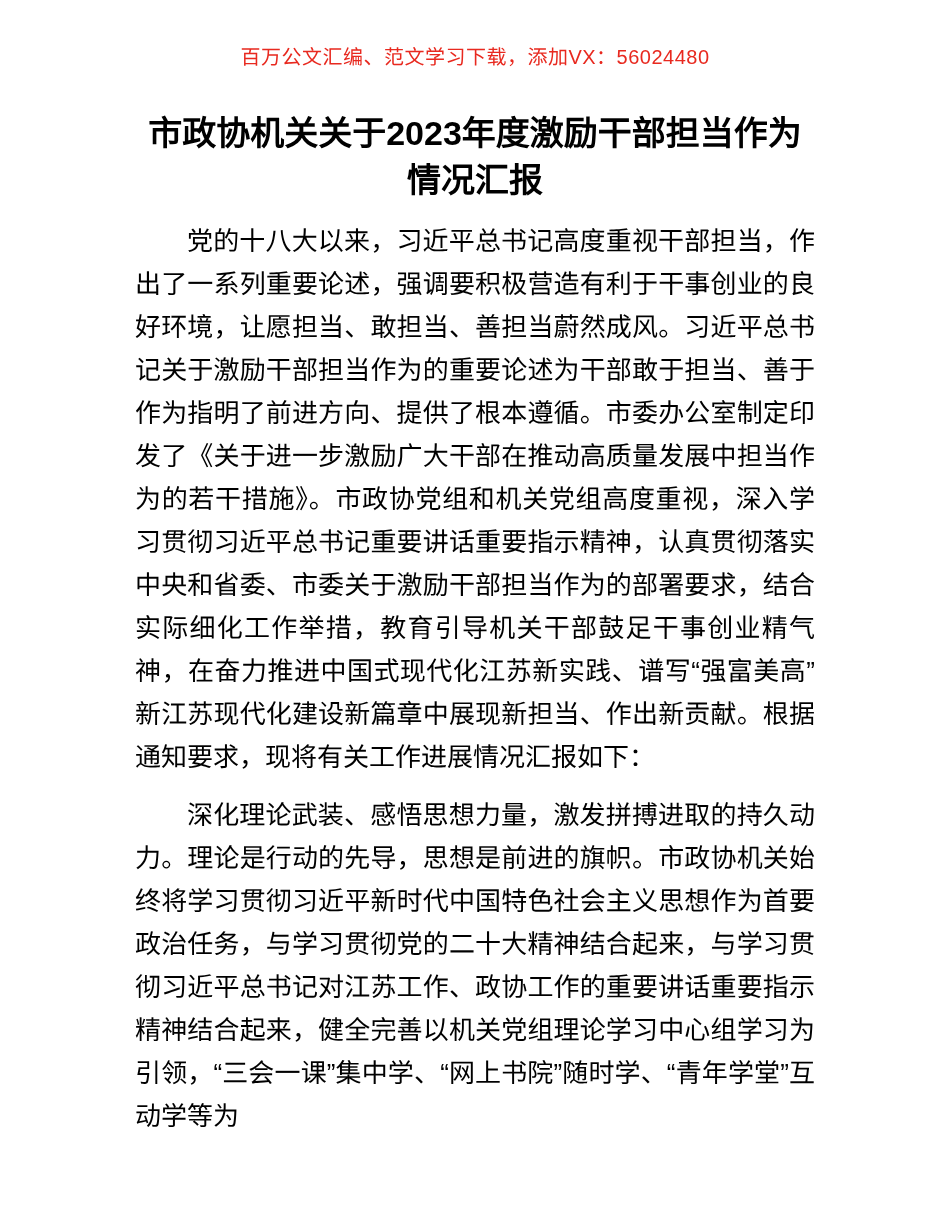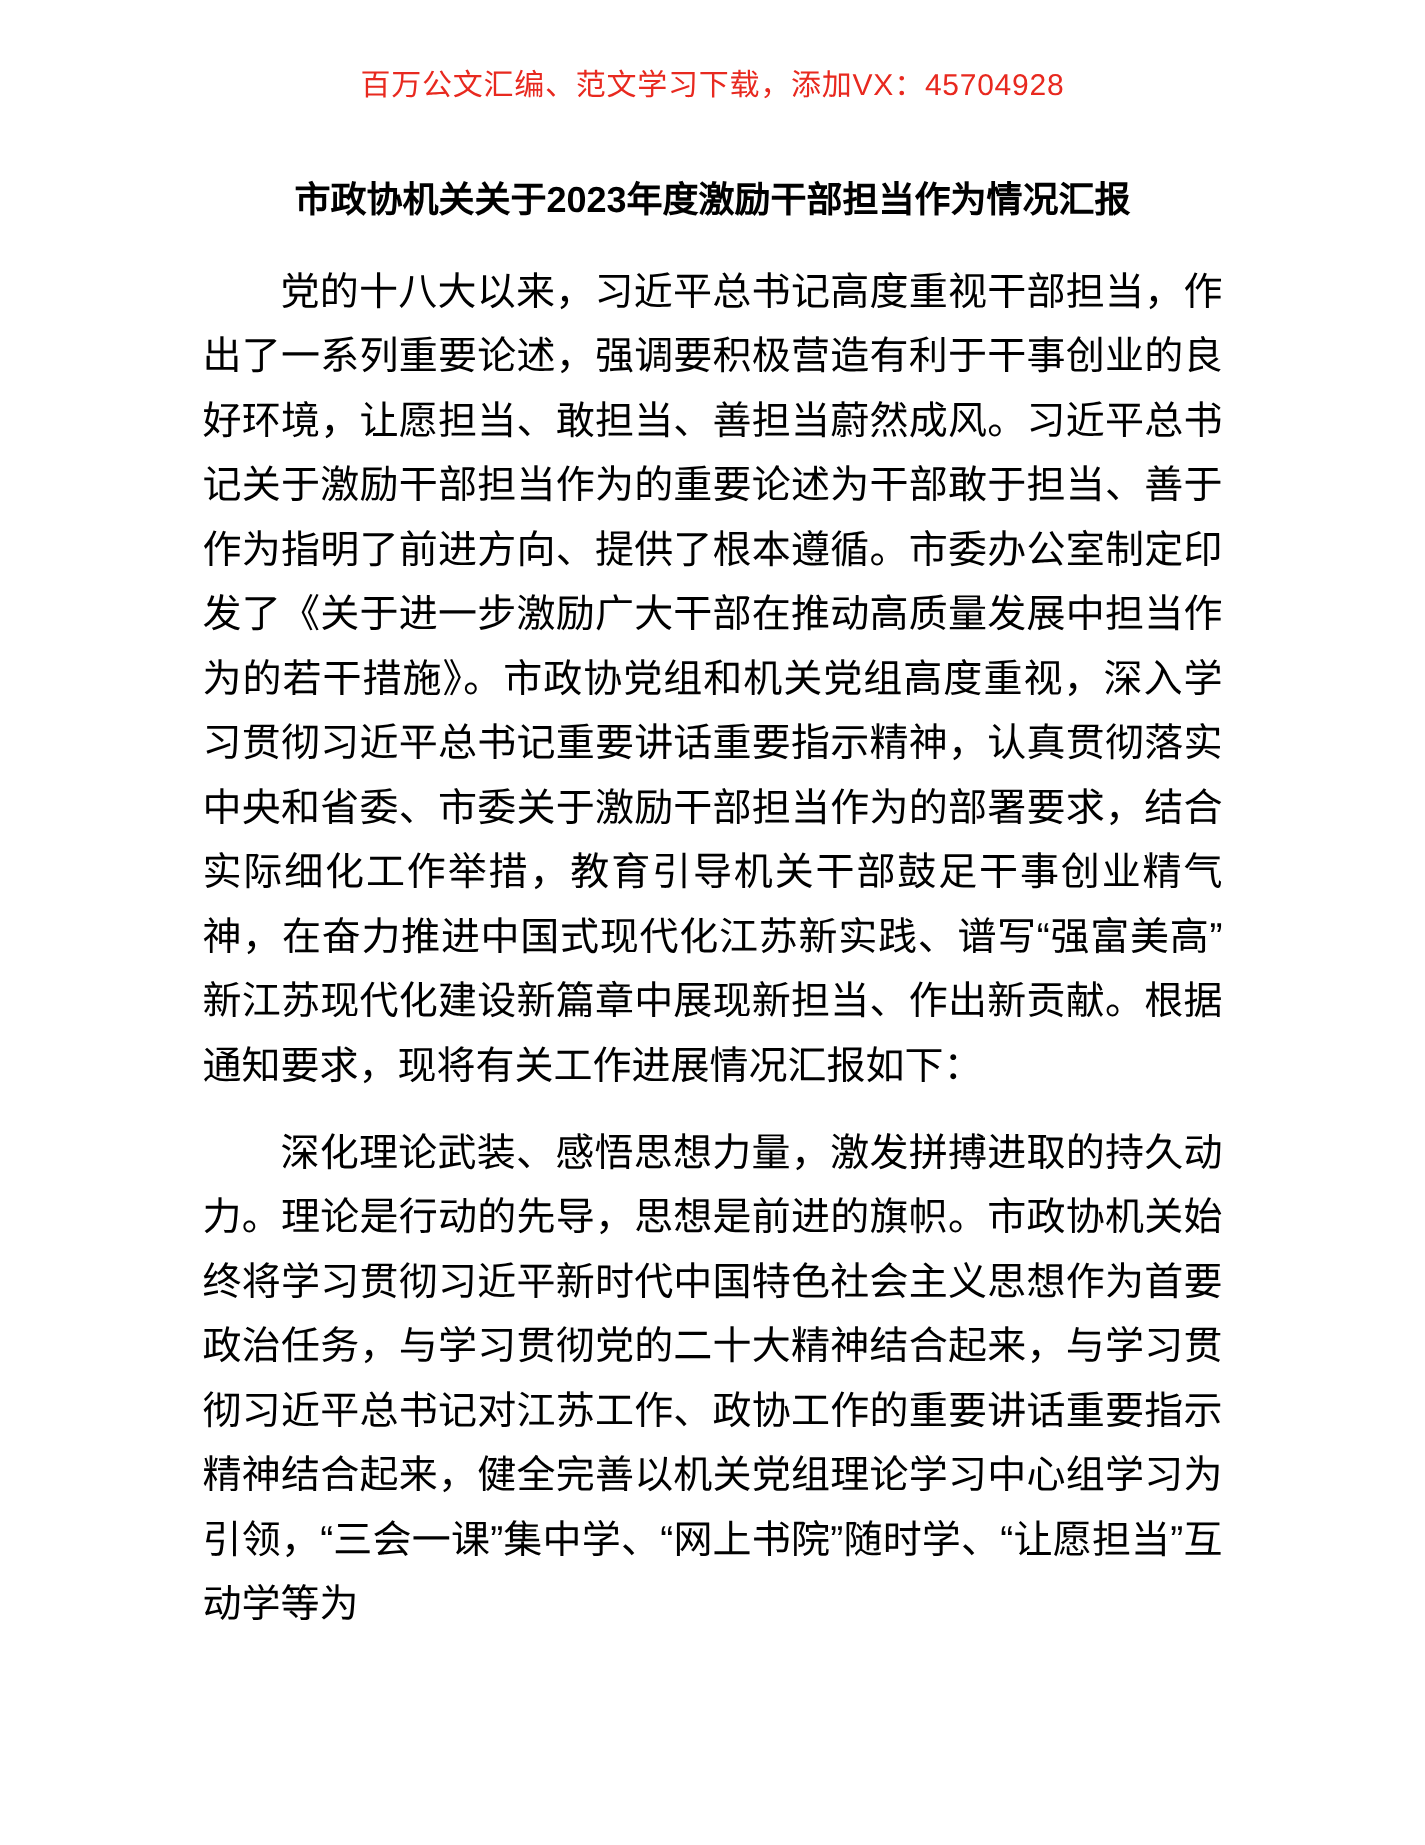--- a/index.html
+++ b/index.html
@@ -23,21 +23,21 @@
     text-align: center;
     color: #e8291f;
     font-size: 20px;
     line-height: 30px;
     font-weight: 400;
     letter-spacing: 0.5px;
     white-space: nowrap;
   }
   .doc-title {
     margin: 38px 0 0 0;
-    font-size: 24px;
+    font-size: 34px;
     line-height: 47px;
     font-weight: 700;
     text-align: center;
     color: #000000;
   }
   .doc-body {
     margin-top: 16px;
   }
   .doc-body p {
     margin: 0;
@@ -50,21 +50,21 @@
     overflow-wrap: break-word;
   }
   .doc-body p + p {
     margin-top: 15px;
   }
 </style>
 </head>
 <body>
 
 <div class="page">
-  <div class="notice">百万公文汇编、范文学习下载，添加VX：45704928</div>
+  <div class="notice">百万公文汇编、范文学习下载，添加VX：56024480</div>
 
   <h1 class="doc-title">市政协机关关于2023年度激励干部担当作为情况汇报</h1>
 
   <div class="doc-body">
     <p>党的十八大以来，习近平总书记高度重视干部担当，作出了一系列重要论述，强调要积极营造有利于干事创业的良好环境，让愿担当、敢担当、善担当蔚然成风。习近平总书记关于激励干部担当作为的重要论述为干部敢于担当、善于作为指明了前进方向、提供了根本遵循。市委办公室制定印发了《关于进一步激励广大干部在推动高质量发展中担当作为的若干措施》。市政协党组和机关党组高度重视，深入学习贯彻习近平总书记重要讲话重要指示精神，认真贯彻落实中央和省委、市委关于激励干部担当作为的部署要求，结合实际细化工作举措，教育引导机关干部鼓足干事创业精气神，在奋力推进中国式现代化江苏新实践、谱写“强富美高”新江苏现代化建设新篇章中展现新担当、作出新贡献。根据通知要求，现将有关工作进展情况汇报如下：</p>
-    <p>深化理论武装、感悟思想力量，激发拼搏进取的持久动力。理论是行动的先导，思想是前进的旗帜。市政协机关始终将学习贯彻习近平新时代中国特色社会主义思想作为首要政治任务，与学习贯彻党的二十大精神结合起来，与学习贯彻习近平总书记对江苏工作、政协工作的重要讲话重要指示精神结合起来，健全完善以机关党组理论学习中心组学习为引领，“三会一课”集中学、“网上书院”随时学、“让愿担当”互动学等为</p>
+    <p>深化理论武装、感悟思想力量，激发拼搏进取的持久动力。理论是行动的先导，思想是前进的旗帜。市政协机关始终将学习贯彻习近平新时代中国特色社会主义思想作为首要政治任务，与学习贯彻党的二十大精神结合起来，与学习贯彻习近平总书记对江苏工作、政协工作的重要讲话重要指示精神结合起来，健全完善以机关党组理论学习中心组学习为引领，“三会一课”集中学、“网上书院”随时学、“青年学堂”互动学等为</p>
   </div>
 </div>
 
 </body></html>

